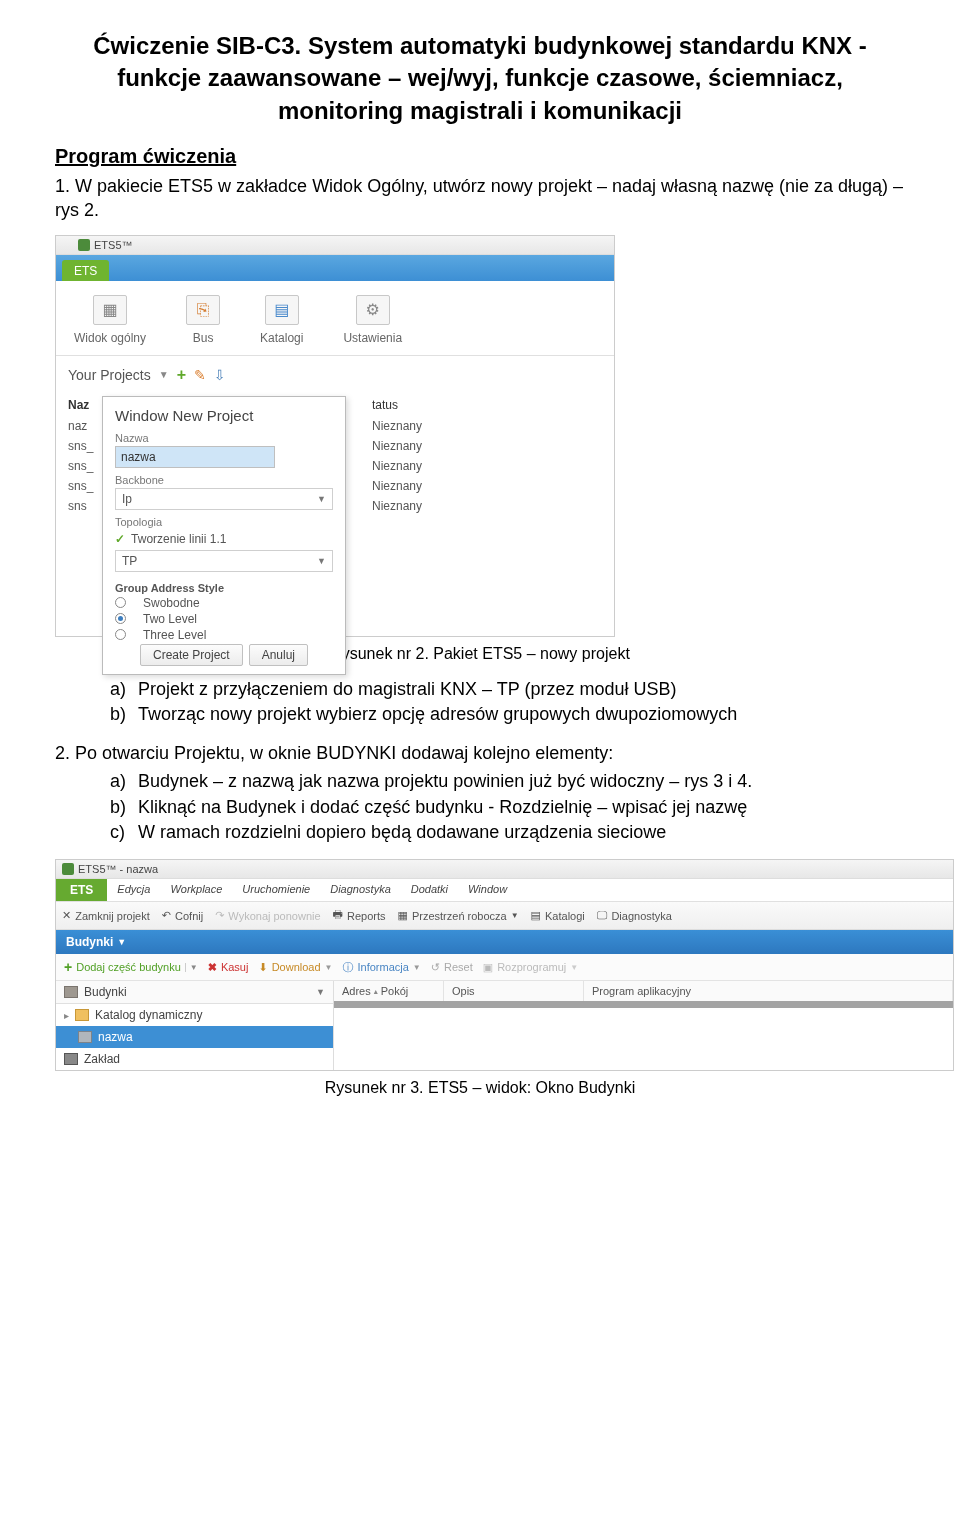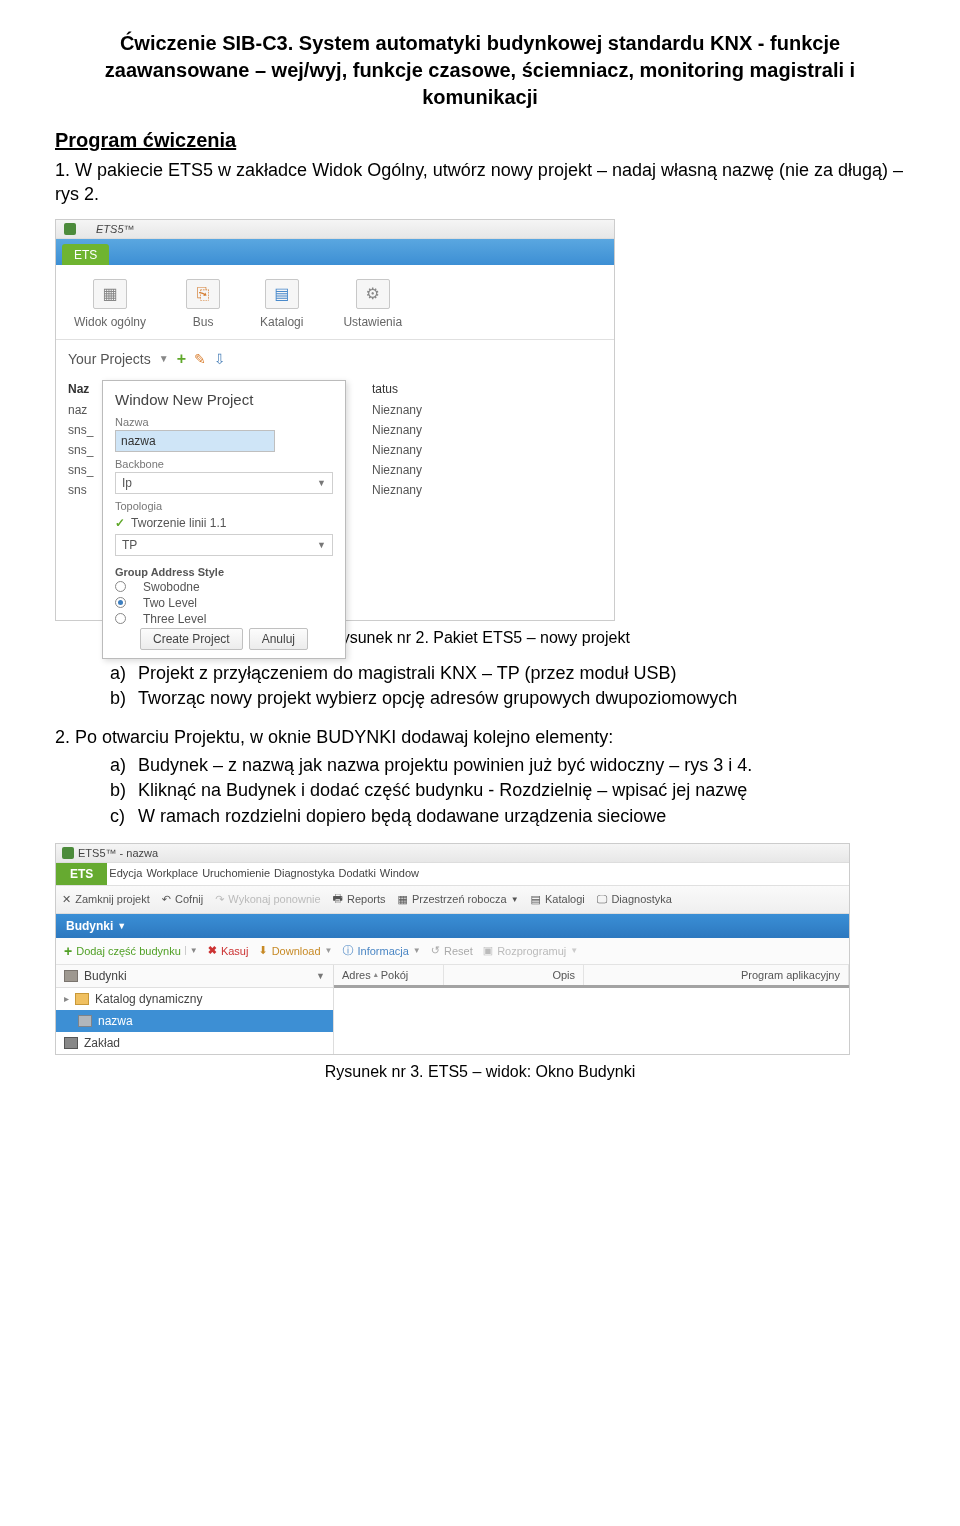--- a/index.html
+++ b/index.html
@@ -10,21 +10,21 @@
     margin: 0 auto;
     color: #000;
     font-size: 16px;
   }
   .page {
     padding: 30px 55px 40px 55px;
   }
   .doc-title {
     font-weight: bold;
     text-align: center;
-    font-size: 20px;
+    font-size: 24px;
     line-height: 1.35;
     margin-bottom: 18px;
   }
   .section-heading {
     font-weight: bold;
     font-size: 20px;
     text-decoration: underline;
     margin-bottom: 6px;
   }
   .instr {
@@ -44,25 +44,25 @@
   .shot1 {
     width: 560px;
     margin: 4px 0 4px 0;
     border: 1px solid #ccc;
     font-family: "Segoe UI", Arial, sans-serif;
     font-size: 12px;
     background: #fff;
   }
   .shot1-titlebar {
     background: linear-gradient(#f5f5f5,#e7e7e7);
-    padding: 3px 8px;
+    padding: 3px 22px;
     font-size: 11px;
     color: #444;
     border-bottom: 1px solid #ddd;
-    display: flex; align-items: center; gap: 20px; font-style: italic;
+    display: flex; align-items: center; gap: 4px;
   }
   .shot1-tabrow {
     background: linear-gradient(#5aa7e0,#3d8fd4);
     height: 26px;
     display: flex; align-items: flex-end;
     padding-left: 6px;
   }
   .shot1-tab {
     background: #6fb430;
     color: #fff;
@@ -128,21 +128,21 @@
   .popup-radio { display:flex; align-items:center; gap:17px; color:#555; font-size:12px; margin:2px 0;}
   .radio { width:11px;height:11px;border:1px solid #888;border-radius:50%; display:inline-block; position:relative;}
   .radio.sel::after{content:"";width:5px;height:5px;border-radius:50%;background:#3d7ebf;position:absolute;top:2px;left:2px;}
   .popup-buttons { display:flex; gap:6px; justify-content:center; margin-top:0;}
   .popup-btn {
     border:1px solid #c0c0c0; background:linear-gradient(#fcfcfc,#ececec);
     padding:3px 12px; font-size:12px; color:#444; border-radius:2px;
   }
   
   .shot2 {
-    width: 795px;
+    width: 899px;
     border: 1px solid #ccc;
     font-family: "Segoe UI", Arial, sans-serif;
     font-size: 11px;
     background: #fff;
     margin-top:4px;
   }
   .shot2-titlebar {
     background: linear-gradient(#f5f5f5,#e7e7e7);
     padding: 3px 6px;
     font-size: 11px;
@@ -152,21 +152,21 @@
   }
   .shot2-menubar {
     background: #fff;
     border-bottom: 1px solid #e0e0e0;
     padding: 0;
     display:flex;align-items:stretch;
   }
   .shot2-ets-btn {
     background:#66aa30;color:#fff;padding:4px 14px;font-weight:bold;font-size:12px;
   }
-  .shot2-menu-item { padding:4px 2px; color:#444;}
+  .shot2-menu-item { padding:4px 10px; color:#444;font-style:italic;}
   .shot2-toolbar {
     background: linear-gradient(#fafafa,#efefef);
     border-bottom:1px solid #ddd;
     display:flex;align-items:center;padding:4px 6px;gap:12px;
     color:#555;font-size:11px;
   }
   .tb-item{display:flex;align-items:center;gap:4px;}
   .shot2-bluerow {
     background: linear-gradient(#3a8fd6,#2d78bf);
     color:#fff;padding:5px 10px;font-size:12px;font-weight:bold;
@@ -191,22 +191,22 @@
   }
   .tree-row{display:flex;align-items:center;gap:6px;padding:4px 8px;}
   .tree-row.sel{background:#3d8fd4;color:#fff;}
   .tree-indent{padding-left:22px;}
   .ico{width:14px;height:12px;display:inline-block;}
   .ico-b{background:#9e9890;border:1px solid #7a746e;}
   .ico-f{background:#f0c060;border:1px solid #c89838;}
   .ico-h{background:#b0b6bc;border:1px solid #7d838a;}
   .ico-w{background:#888;border:1px solid #555;}
   .shot2-cols{
-    flex:1;display:flex;border-bottom:3px solid #a3a3a3;
-    background:#fafafa;color:#555;font-size:11px;text-align:right;
+    flex:1;display:flex;border-bottom:7px solid #a3a3a3;
+    background:#fafafa;color:#555;font-size:11px;
   }
   .shot2-col{padding:4px 8px;border-right:1px solid #e3e3e3;}
   .shot2-below{height:50px;}
   .footer {
     position: relative;
     margin-top: 70px;
     border-top: 1.5px solid #000;
     padding-top: 4px;
     font-size: 13px;
     display:flex;justify-content:space-between;

